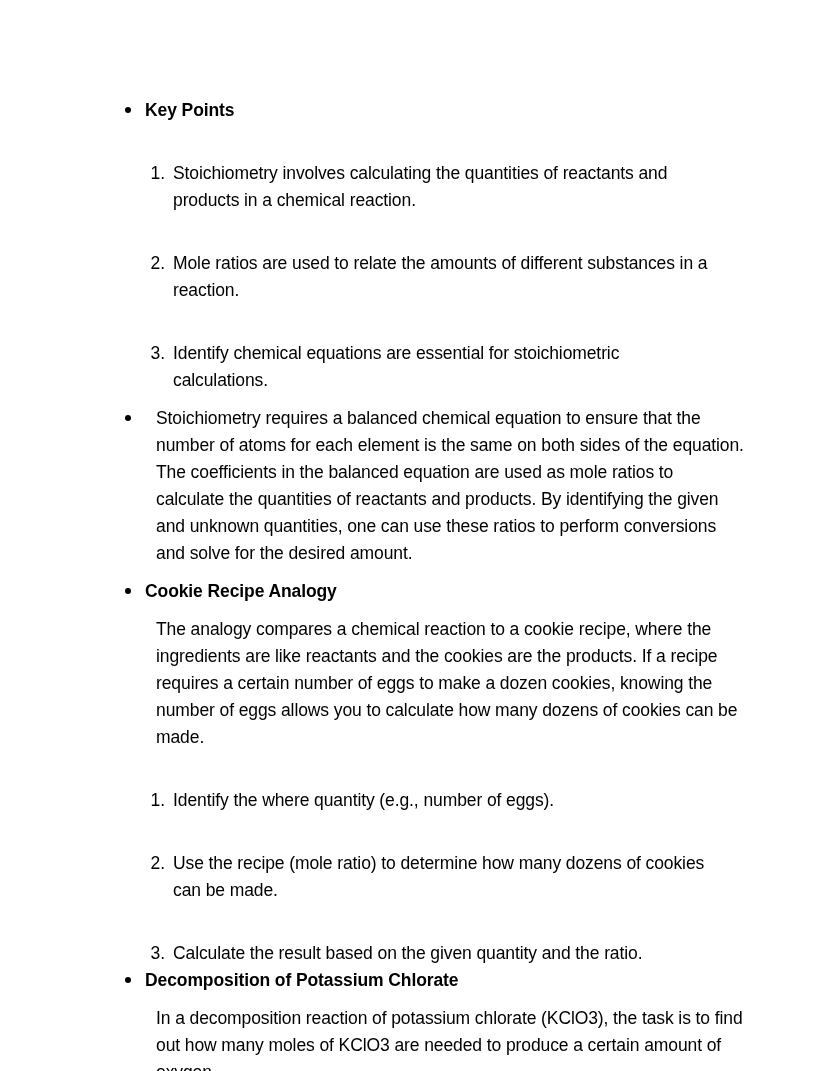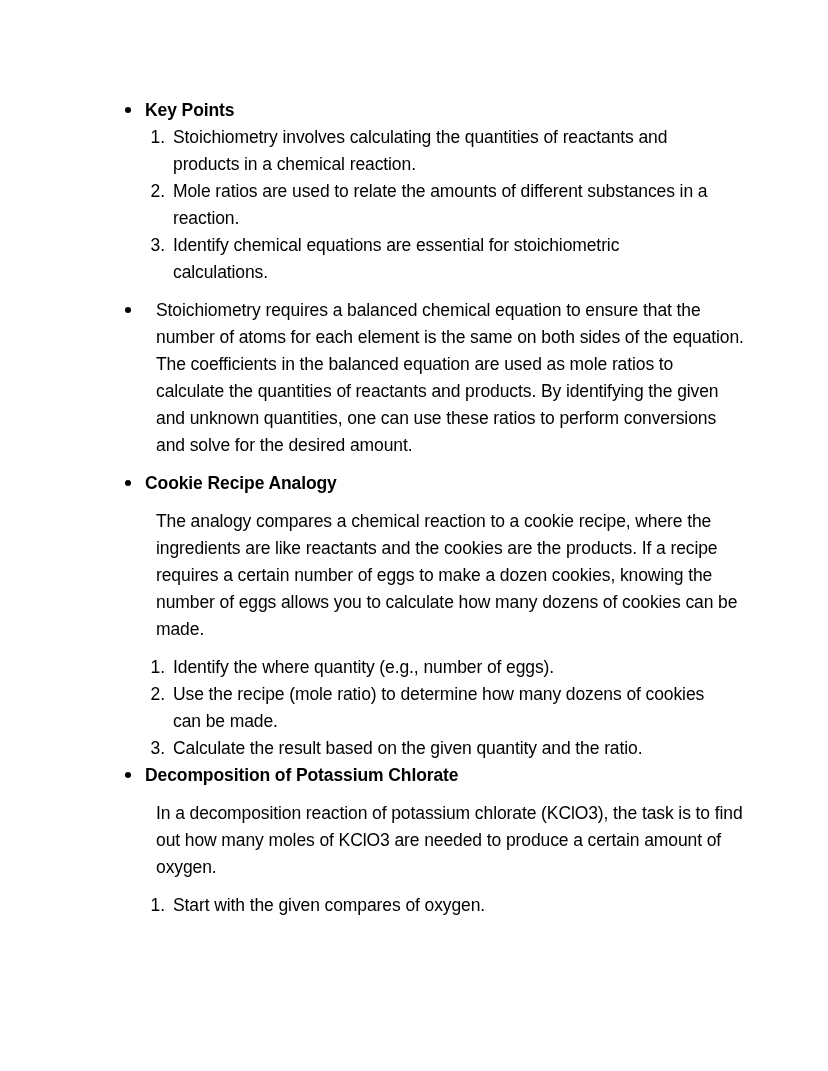--- a/index.html
+++ b/index.html
@@ -80,20 +80,21 @@
     position: absolute;
     left: 0;
     top: 0;
     width: 20px;
     text-align: right;
     font-size: 17.5px;
     line-height: 27px;
   }
   ol.num-list > li > .item-text {
     display: block;
+    margin-top: 36px;
   }
 </style>
 </head>
 <body>
 
 <div class="page">
   <div class="doc-body">
     <ul class="section-list">
 
       <li class="section">

